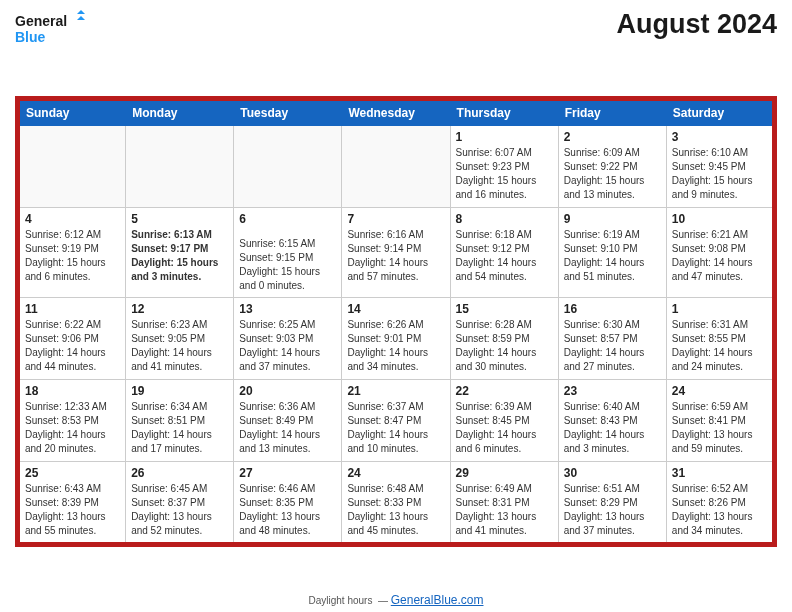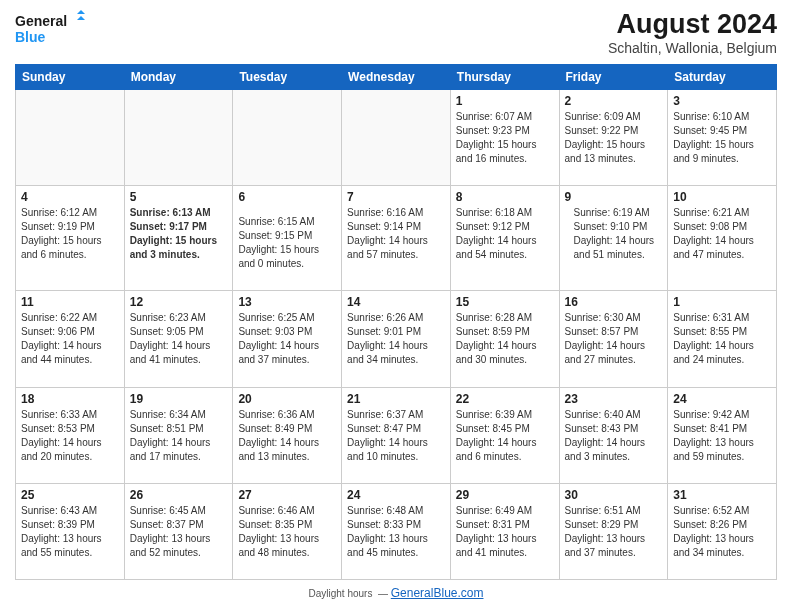--- a/index.html
+++ b/index.html
@@ -9,20 +9,21 @@
       font-family: Arial, sans-serif;
       background: #fff;
       overflow: hidden;
     }
     .page {
       width: 792px;
       height: 612px;
       padding: 10px 15px;
       display: flex;
       flex-direction: column;
+      gap: 40px;
     }
     .header {
       display: flex;
       justify-content: space-between;
       align-items: flex-start;
       margin-bottom: 8px;
     }
     .logo {
       display: flex;
       align-items: center;
@@ -37,21 +38,21 @@
       color: #1a1a1a;
       line-height: 1.1;
     }
     .subtitle {
       font-size: 14px;
       color: #444;
       text-align: right;
     }
     .calendar {
       flex: 1;
-      border: 1px solid #b91c1c;
+      border: 5px solid #b91c1c;
       border-collapse: collapse;
       width: 100%;
       table-layout: fixed;
     }
     .calendar th {
       background: #1565C0;
       color: #fff;
       text-align: left;
       padding: 5px 6px;
       font-size: 12px;
@@ -100,21 +101,20 @@
     <div class="logo">
     <svg width="70" height="38" viewBox="0 0 70 38">
       <text x="0" y="16" font-size="14" font-weight="bold" fill="#1a1a1a" font-family="Arial">General</text>
       <text x="0" y="32" font-size="14" font-weight="bold" fill="#2196F3" font-family="Arial">Blue</text>
       <polygon points="62,4 70,4 66,0" fill="#2196F3"></polygon>
       <polygon points="62,10 70,10 66,6" fill="#2196F3"></polygon>
     </svg>
   </div>
     <div class="title-block">
       <div class="month-title">August 2024</div>
-      <div class="subtitle">Schaltin, Wallonia, Belgium</div>
     </div>
   </div>
 
   <table class="calendar" id="cal-table">
     <thead id="cal-head">
         <tr>
           <th>Sunday</th>
           <th>Monday</th>
           <th>Tuesday</th>
           <th>Wednesday</th>
@@ -182,21 +182,21 @@
           </td>
           <td>
             <span class="day-number">8</span>
             <div class="day-info" style="white-space: pre-line;">Sunrise: 6:18 AM
 Sunset: 9:12 PM
 Daylight: 14 hours
 and 54 minutes.</div>
           </td>
           <td>
             <span class="day-number">9</span>
-            <div class="day-info" style="white-space: pre-line; margin-left: 9px;">Sunrise: 6:19 AM
+            <div class="day-info" style="white-space: pre-line;">Sunrise: 6:19 AM
 Sunset: 9:10 PM
 Daylight: 14 hours
 and 51 minutes.</div>
           </td>
           <td>
             <span class="day-number">10</span>
             <div class="day-info" style="white-space: pre-line;">Sunrise: 6:21 AM
 Sunset: 9:08 PM
 Daylight: 14 hours
 and 47 minutes.</div>
@@ -249,21 +249,21 @@
             <span class="day-number">1</span>
             <div class="day-info" style="white-space: pre-line;">Sunrise: 6:31 AM
 Sunset: 8:55 PM
 Daylight: 14 hours
 and 24 minutes.</div>
           </td>
         </tr>
         <tr>
           <td>
             <span class="day-number">18</span>
-            <div class="day-info" style="white-space: pre-line;">Sunrise: 6:33 AM
+            <div class="day-info" style="white-space: pre-line;">Sunrise: 12:33 AM
 Sunset: 8:53 PM
 Daylight: 14 hours
 and 20 minutes.</div>
           </td>
           <td>
             <span class="day-number">19</span>
             <div class="day-info" style="white-space: pre-line;">Sunrise: 6:34 AM
 Sunset: 8:51 PM
 Daylight: 14 hours
 and 17 minutes.</div>
@@ -291,21 +291,21 @@
           </td>
           <td>
             <span class="day-number">23</span>
             <div class="day-info" style="white-space: pre-line;">Sunrise: 6:40 AM
 Sunset: 8:43 PM
 Daylight: 14 hours
 and 3 minutes.</div>
           </td>
           <td>
             <span class="day-number">24</span>
-            <div class="day-info" style="white-space: pre-line;">Sunrise: 9:42 AM
+            <div class="day-info" style="white-space: pre-line;">Sunrise: 6:59 AM
 Sunset: 8:41 PM
 Daylight: 13 hours
 and 59 minutes.</div>
           </td>
         </tr>
         <tr>
           <td>
             <span class="day-number">25</span>
             <div class="day-info" style="white-space: pre-line;">Sunrise: 6:43 AM
 Sunset: 8:39 PM

